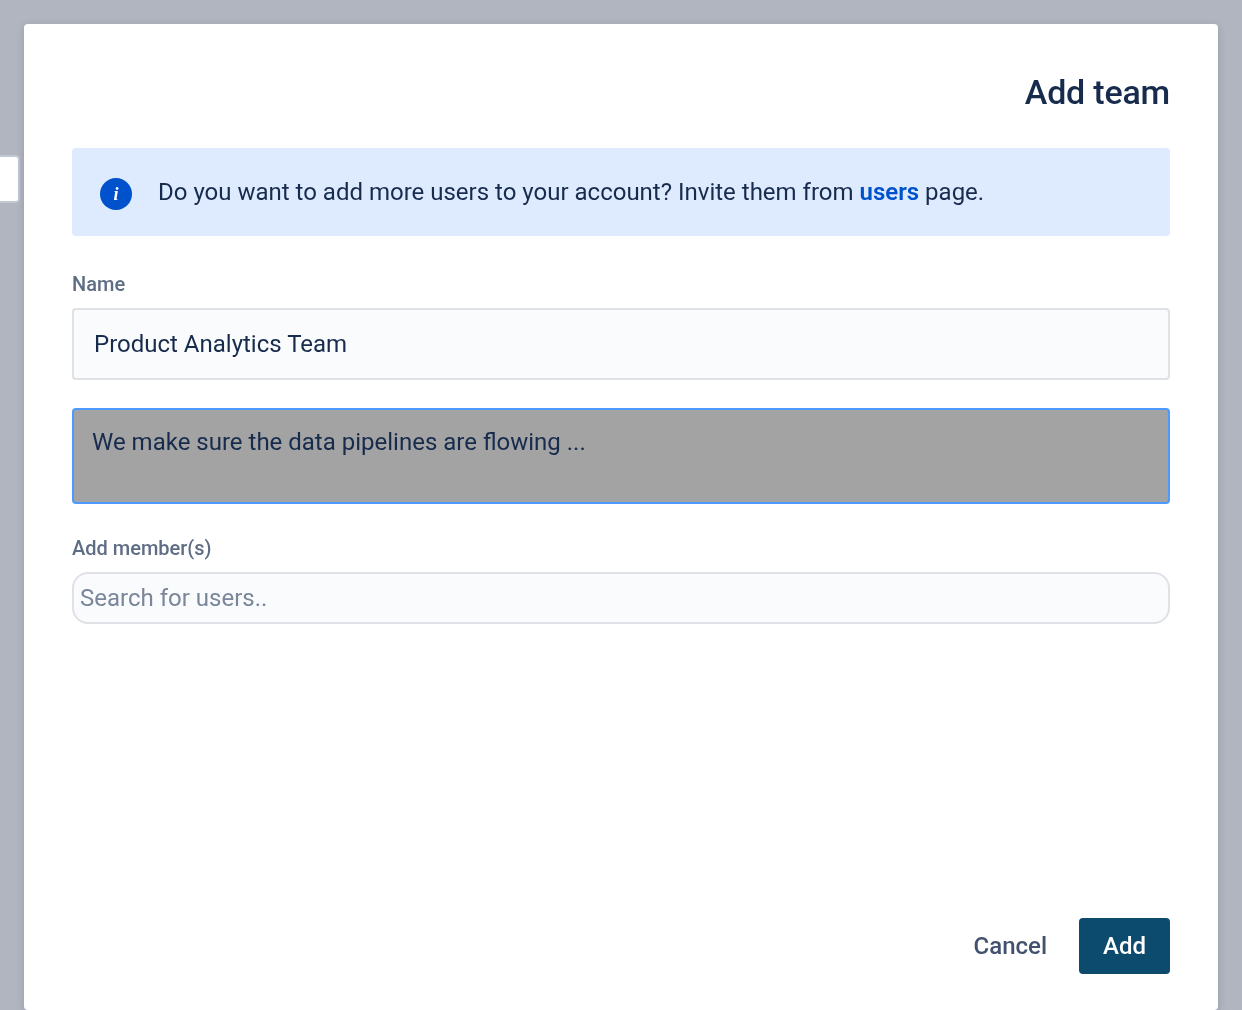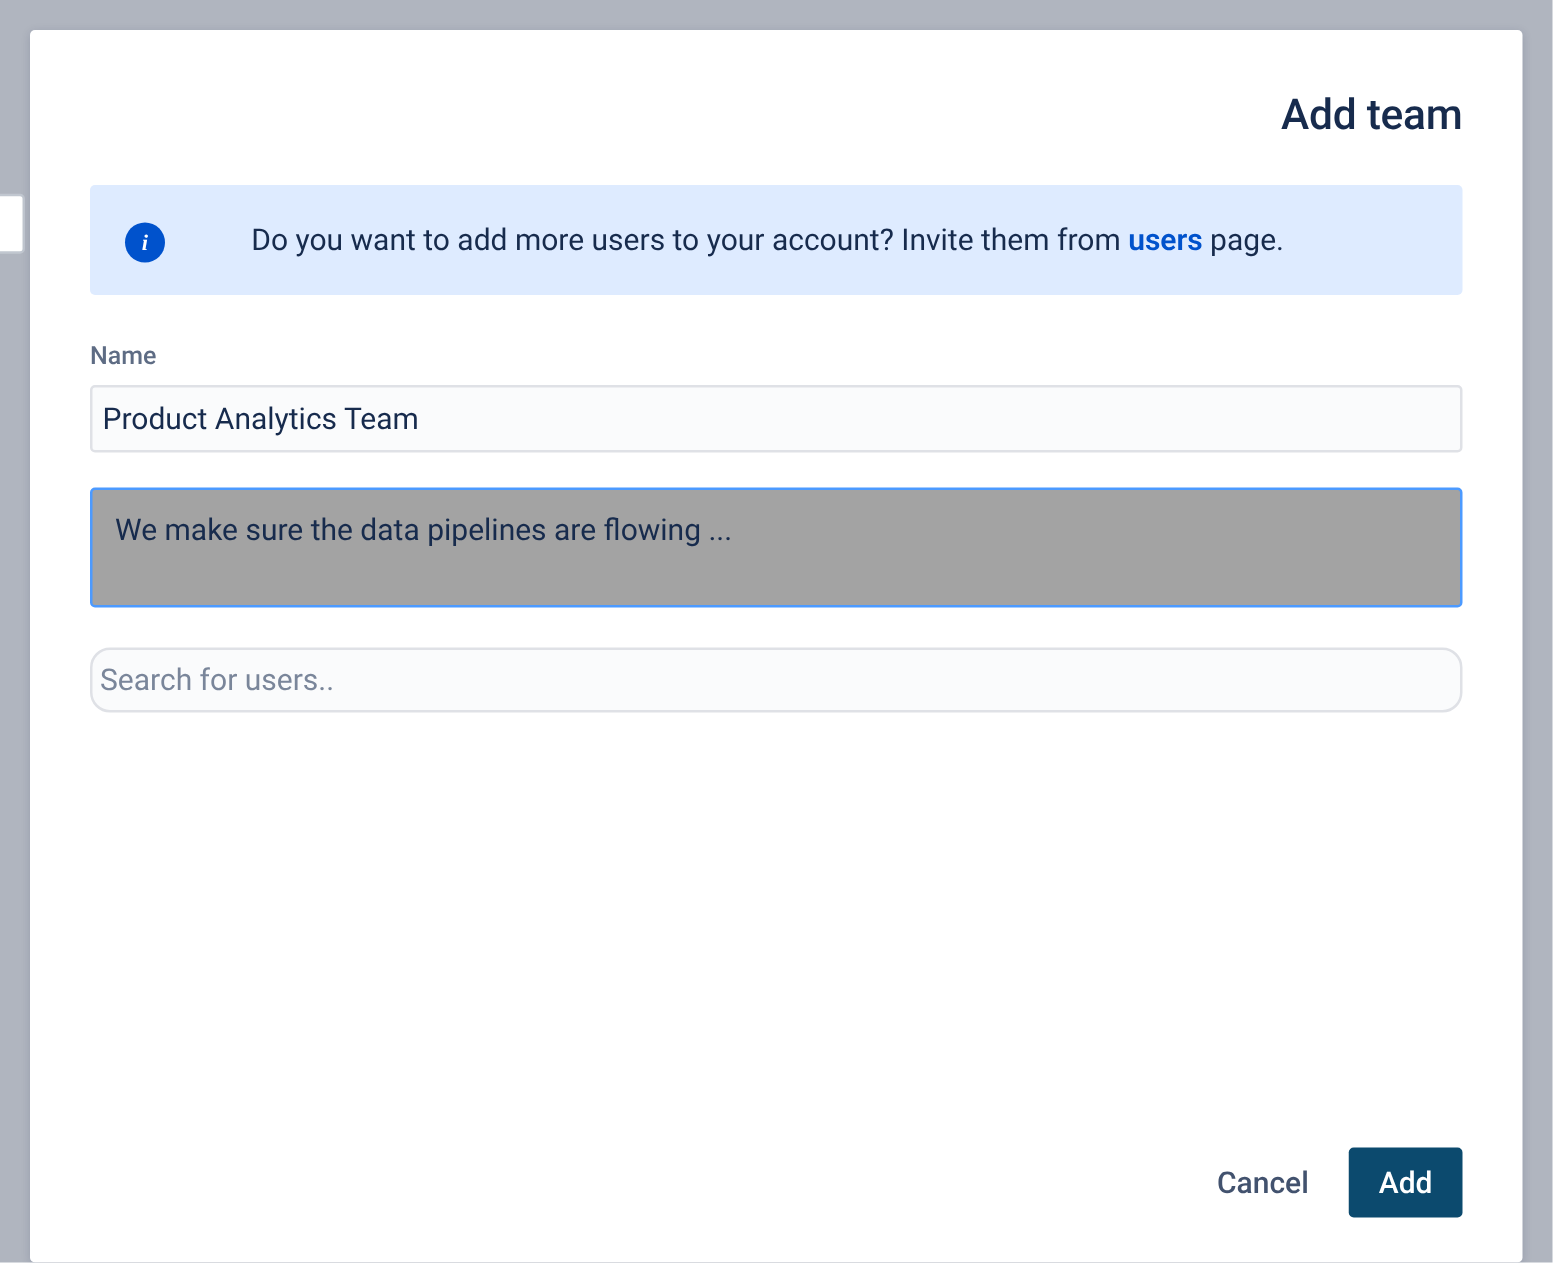--- a/index.html
+++ b/index.html
@@ -77,42 +77,41 @@
       color: #fff;
       font-weight: 600;
       font-size: 18px;
       font-family: Georgia, serif;
       font-style: italic;
     }
     .info-text {
       font-size: 24px;
       color: #172b4d;
       line-height: 1.5;
-      margin-left: 43px;
     }
     .info-link {
       color: #0052cc;
       font-weight: 600;
       text-decoration: none;
       cursor: pointer;
     }
     .form-group {
       margin-bottom: 28px;
     }
     .form-label {
       display: block;
       font-size: 20px;
       color: #5e6c84;
       font-weight: 500;
       margin-bottom: 12px;
     }
     .form-input {
       width: 100%;
-      height: 54px;
-      padding: 0 8px;
+      height: 72px;
+      padding: 0 20px;
       font-size: 24px;
       color: #172b4d;
       background: #fafbfc;
       border: 2px solid #dfe1e6;
       border-radius: 4px;
       outline: none;
       font-family: inherit;
     }
     .form-input::placeholder {
       color: #7a869a;
@@ -194,20 +193,21 @@
   <div class="form-group">
     <label class="form-label">Name</label>
     <input type="text" class="form-input" value="Product Analytics Team" style="">
   </div>
 
   <div class="form-group">
     <textarea class="form-textarea" style="">We make sure the data pipelines are flowing ...</textarea>
   </div>
 
   <div class="form-group">
+    <label class="form-label">Add member(s)</label>
     <input type="text" class="form-search" placeholder="Search for users.." style="">
   </div>
 
   <div class="modal-footer">
     <button class="btn btn-cancel">Cancel</button>
     <button class="btn btn-primary">Add</button>
   </div>
 </div>
 
 </body></html>

